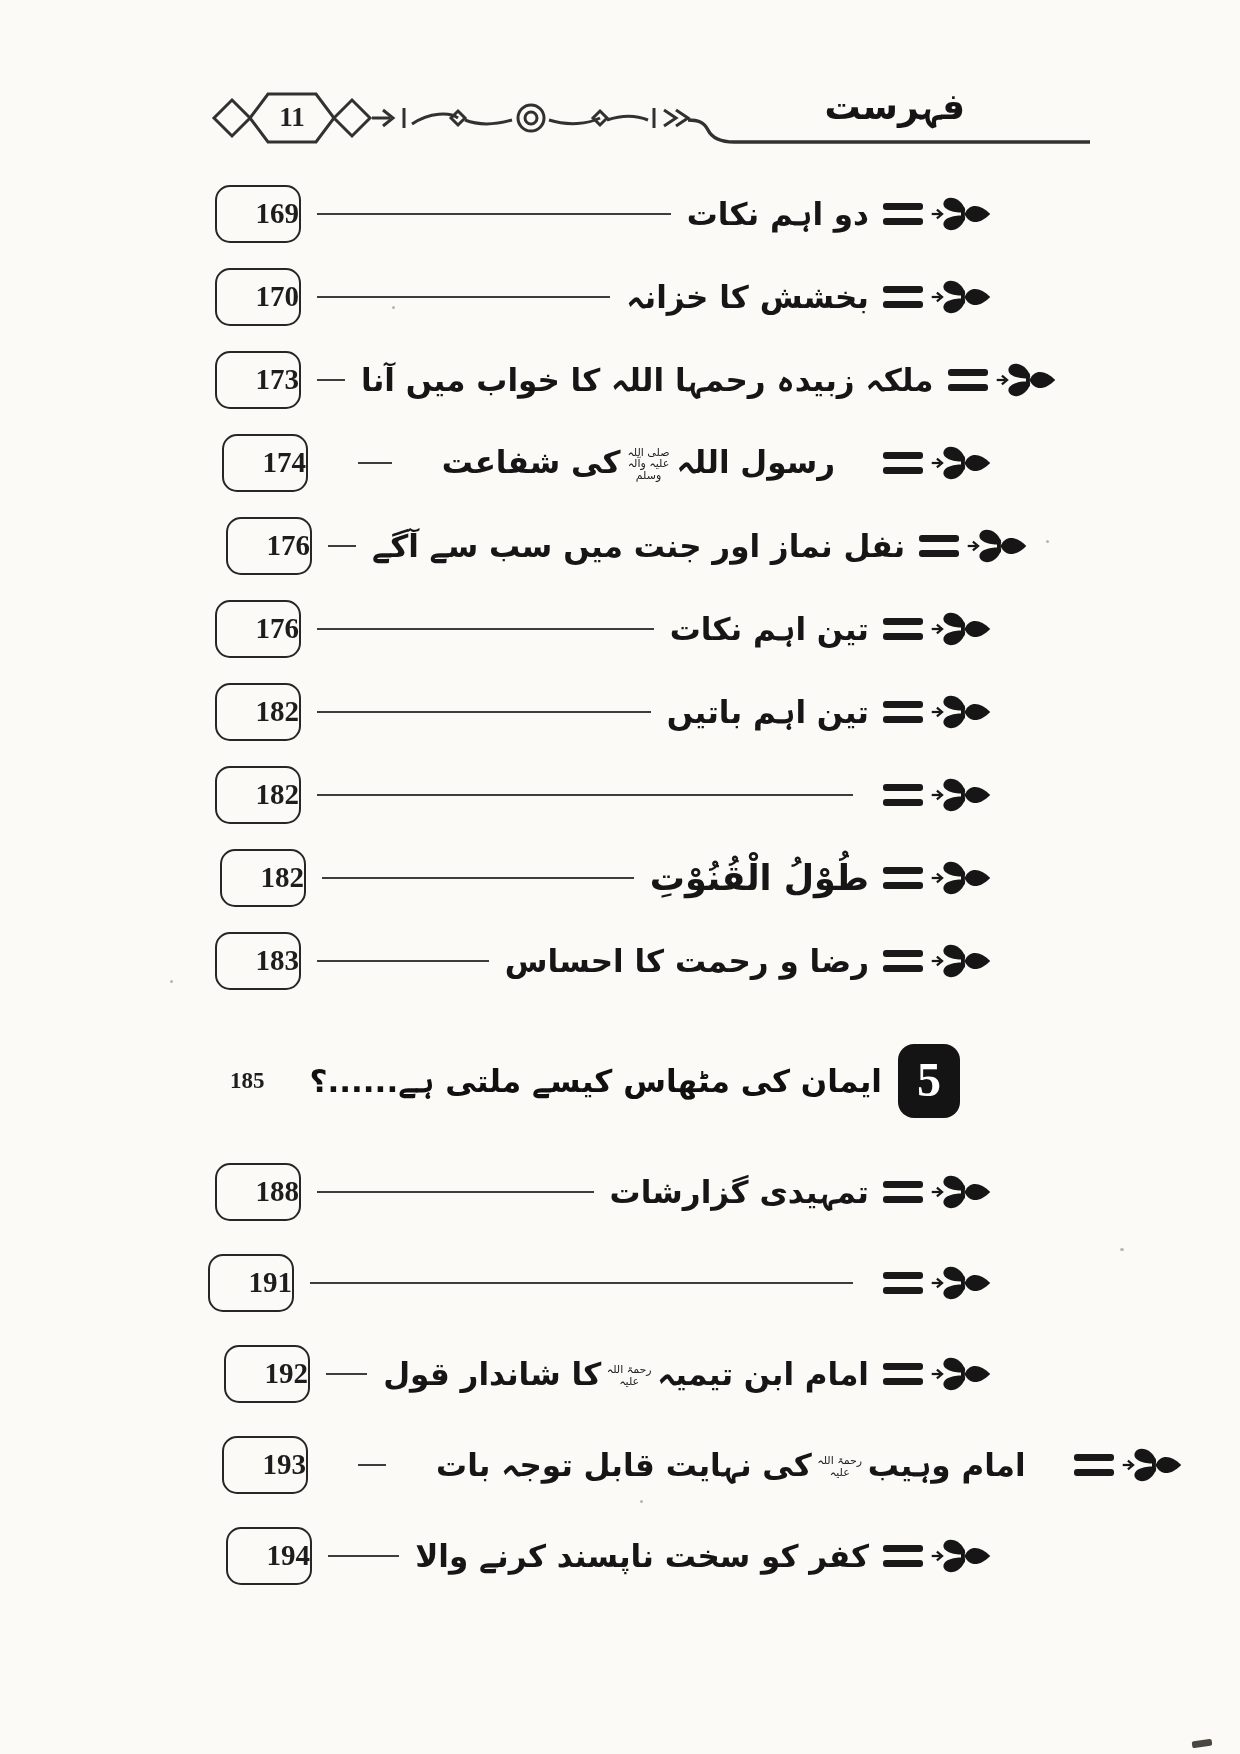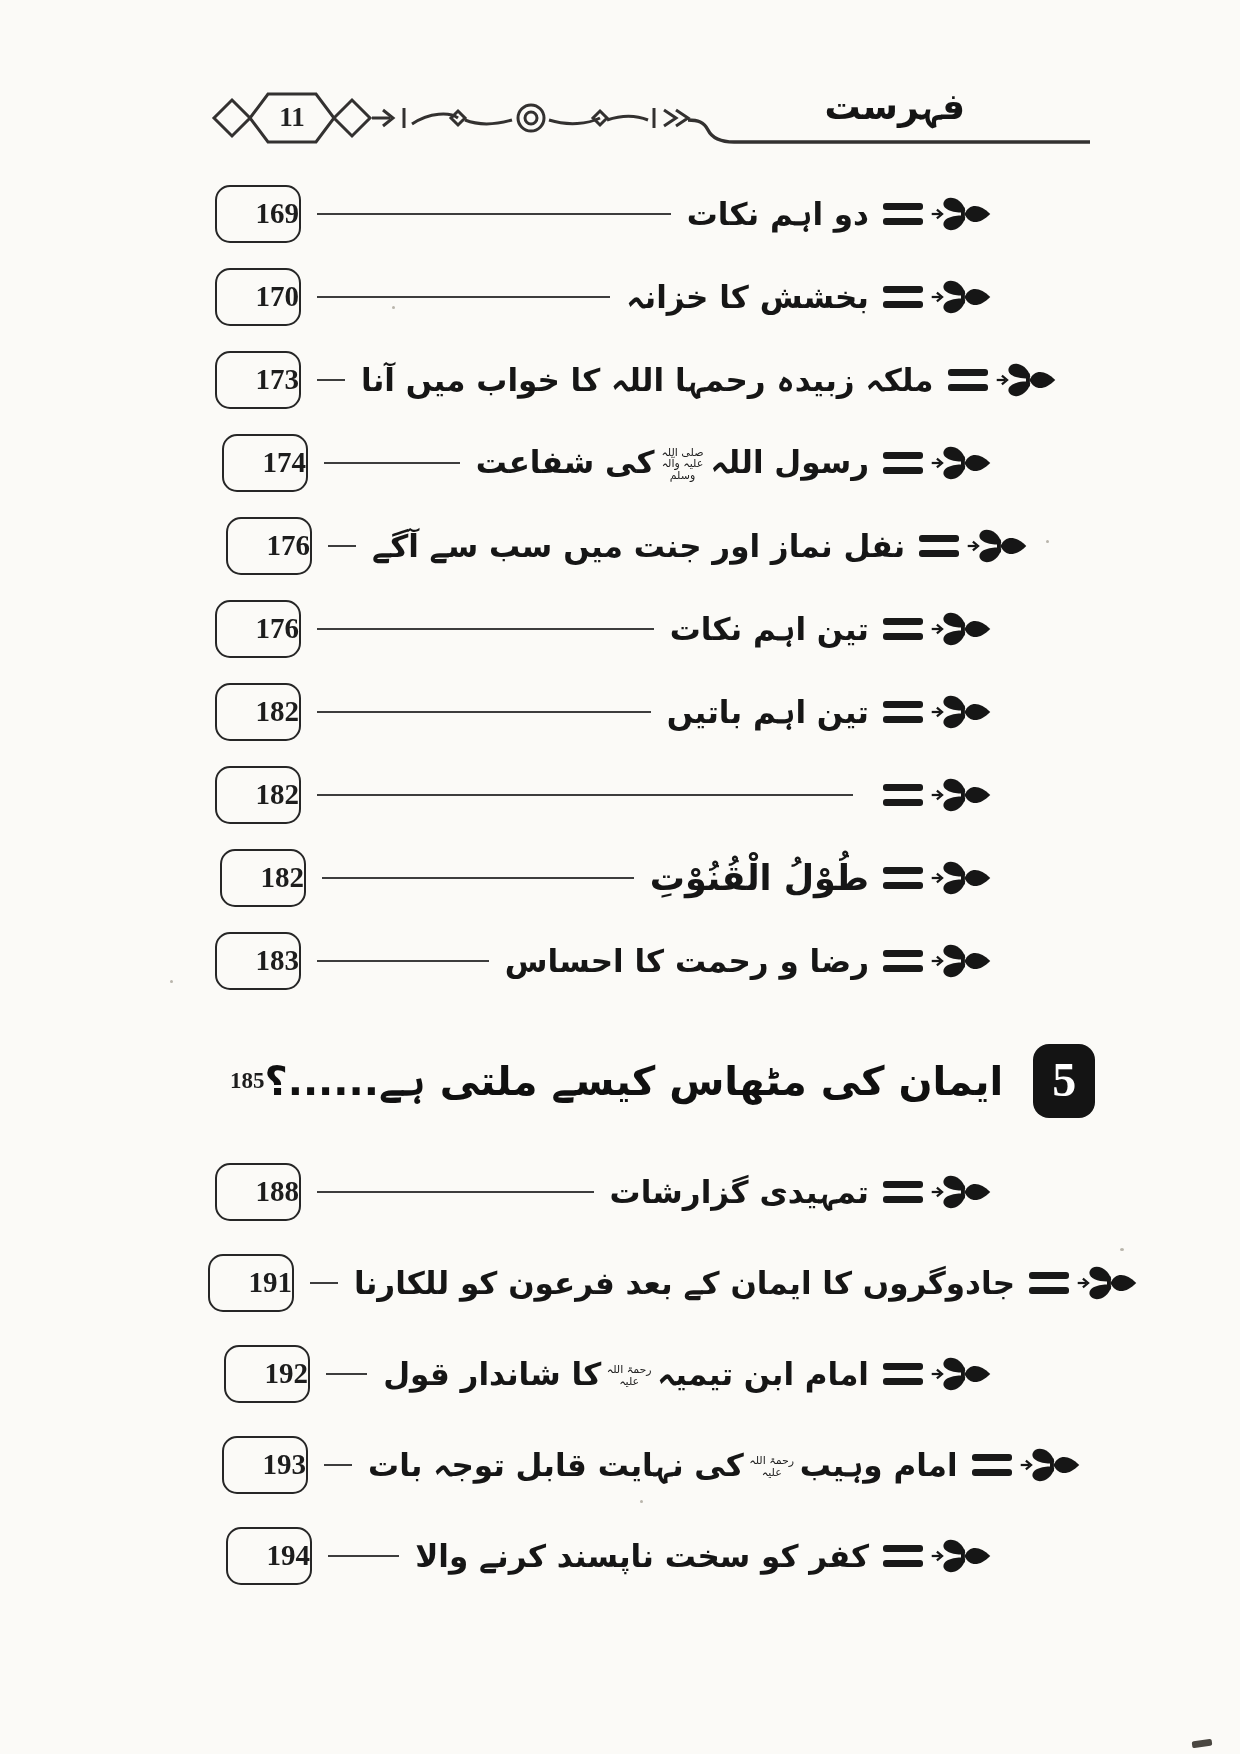--- a/index.html
+++ b/index.html
@@ -25,21 +25,21 @@
   }
   
   .toc{position:absolute;top:172px;left:0;right:0;}
   .toc-row{
     box-sizing:border-box;
     height:83px;
     padding:0 235px 0 215px;
     display:flex;align-items:center;
   }
   .toc2 .toc-row{height:91px;}
-  .toc-row:nth-child(4){padding-left:222px;}
+  .toc-row:nth-child(4){padding-left:222px;gap:34px;}
   .toc-row:nth-child(5){padding-left:226px;}
   .toc-row:nth-child(9){padding-left:220px;}
   .toc2 .toc-row:nth-child(2){padding-left:208px;}
   .toc2 .toc-row:nth-child(3){padding-left:224px;}
   .num-box{
     box-sizing:border-box;flex:none;
     width:86px;height:58px;
     border:2.6px solid #262626;border-radius:15px;
     display:flex;align-items:center;justify-content:flex-end;
     background:transparent;
@@ -80,22 +80,22 @@
     display:flex;align-items:center;
   }
   .sec-page{
     flex:none;margin-left:15px;
     font-family:"Liberation Serif",serif;
     font-size:23px;font-weight:600;color:#1d1d1d;
   }
   .sec-spacer{flex:1;}
   .sec-title{
     flex:none;direction:rtl;unicode-bidi:isolate;white-space:nowrap;
-    font-size:40px;font-weight:700;color:#101010;
-    margin-right:30px;
+    font-size:31px;font-weight:700;color:#101010;
+    margin-right:16px;
   }
   .sec-num-box{
     flex:none;width:62px;height:74px;
     background:#141414;border-radius:16px;
     display:flex;align-items:center;justify-content:center;
   }
   .sec-num-box span{
     font-family:"Liberation Serif",serif;
     font-size:48px;font-weight:700;color:#ffffff;
     transform:translateY(-2px);
@@ -351,21 +351,20 @@
               <use href="#fleur-shape"></use>
             </svg>
         </div>
       </div>
 
       <div class="toc-row">
         <div class="num-box">
             <span>191</span>
           </div>
         <div class="leader"></div>
-        <div class="entry-title"><span>جادوگروں کا ایمان کے بعد فرعون کو للکارنا</span></div>
         <div class="bullet">
           <div class="eqbars">
               <i></i>
               <i></i>
             </div>
           <svg class="fleur" viewBox="0 0 72 56">
               <use href="#fleur-shape"></use>
             </svg>
         </div>
       </div>

